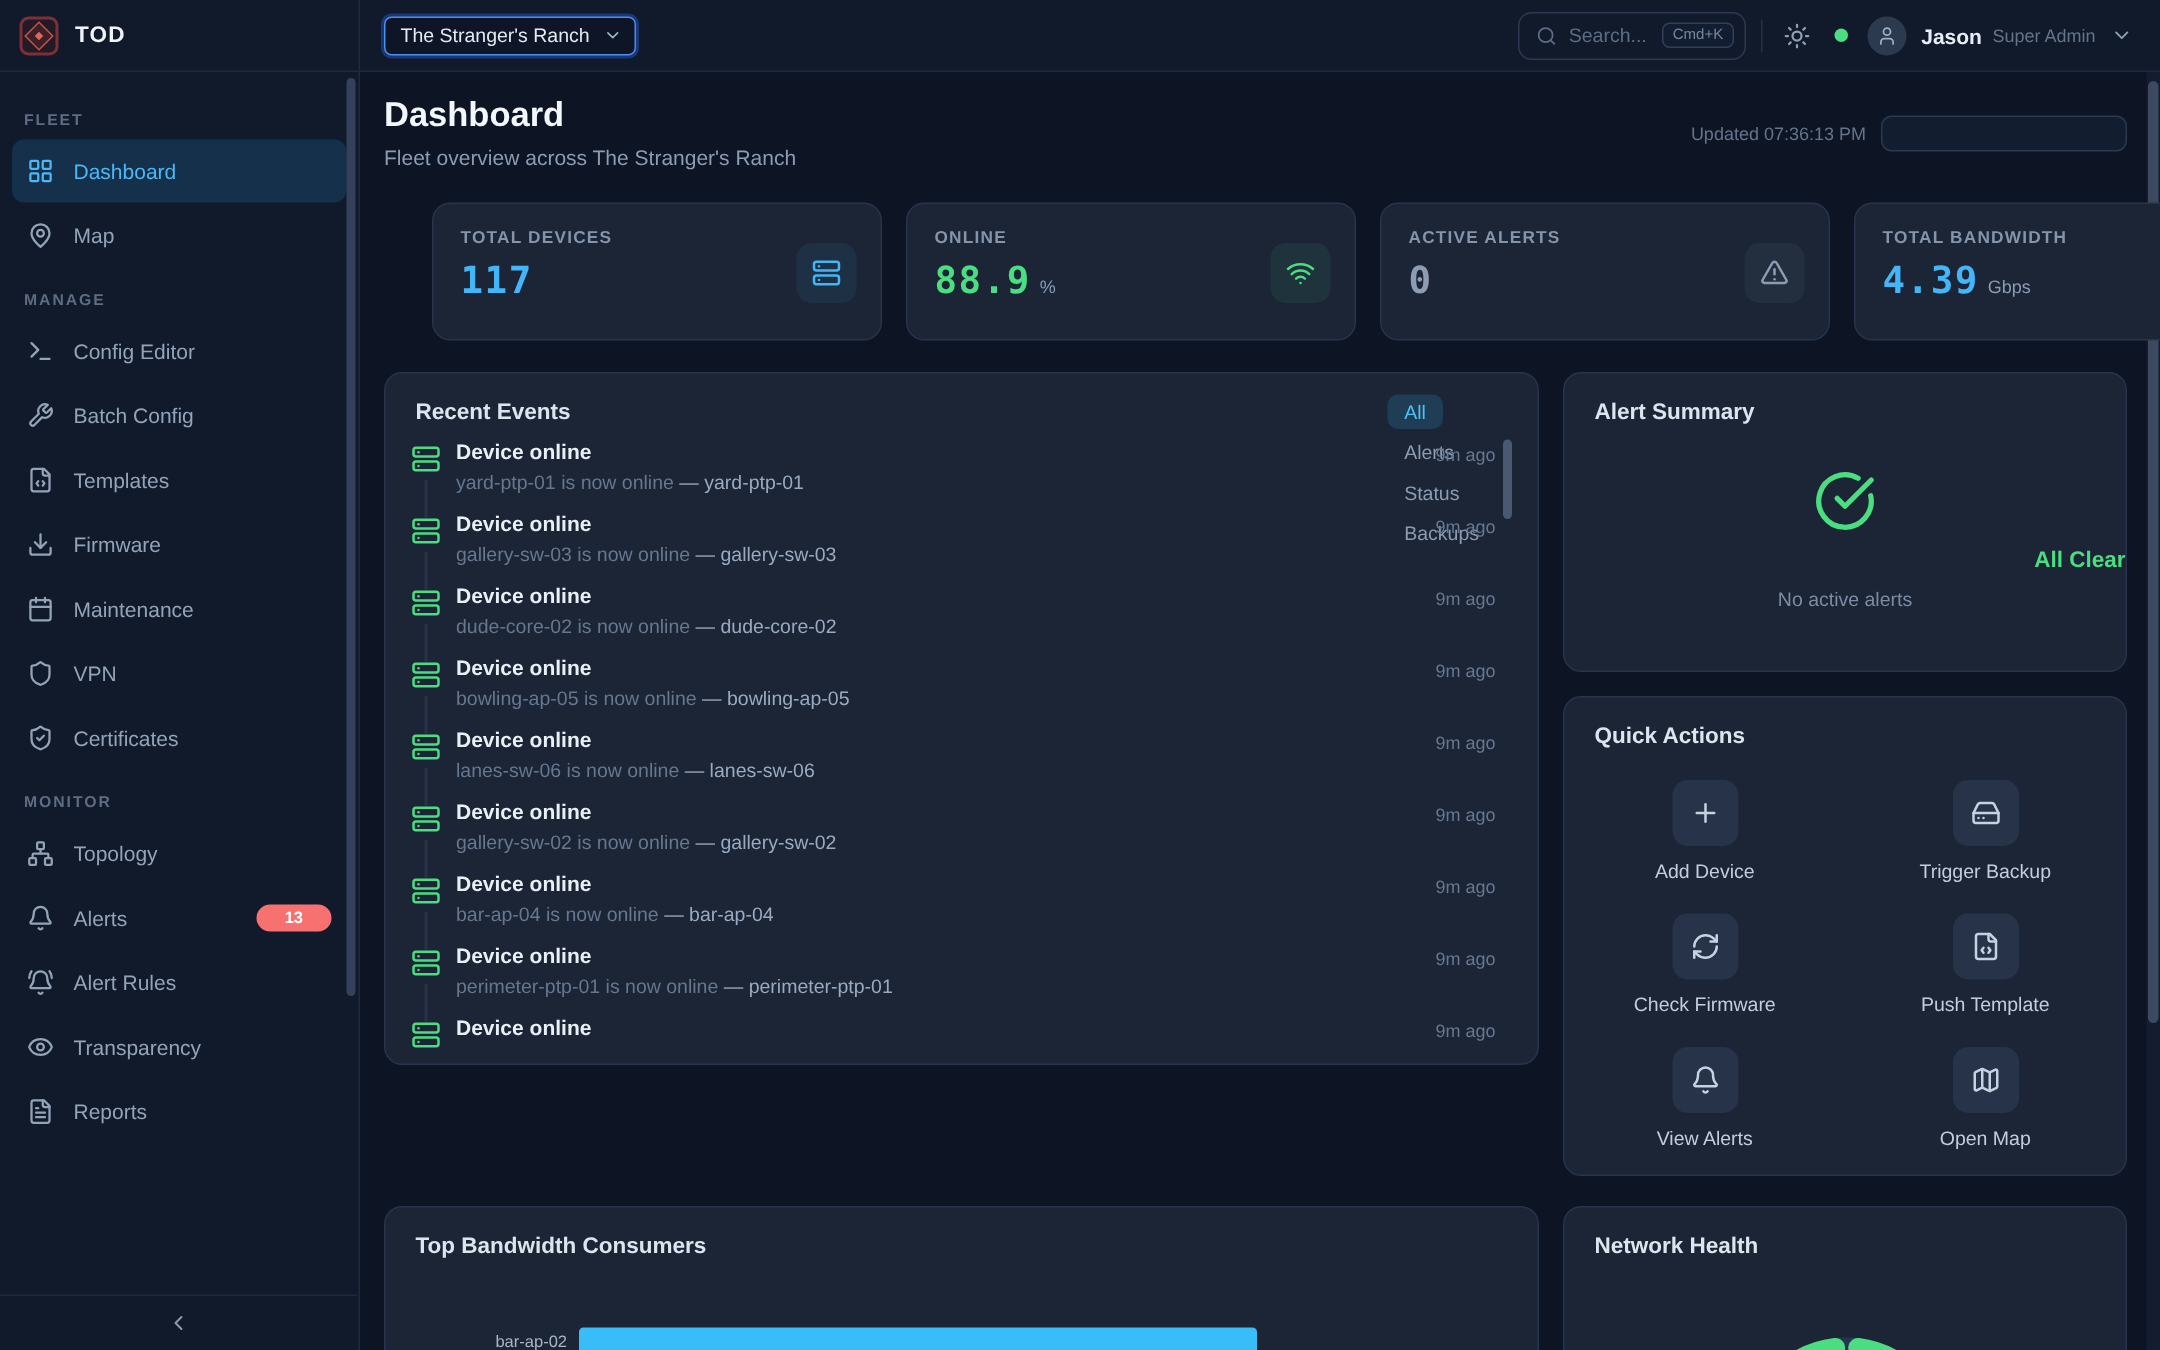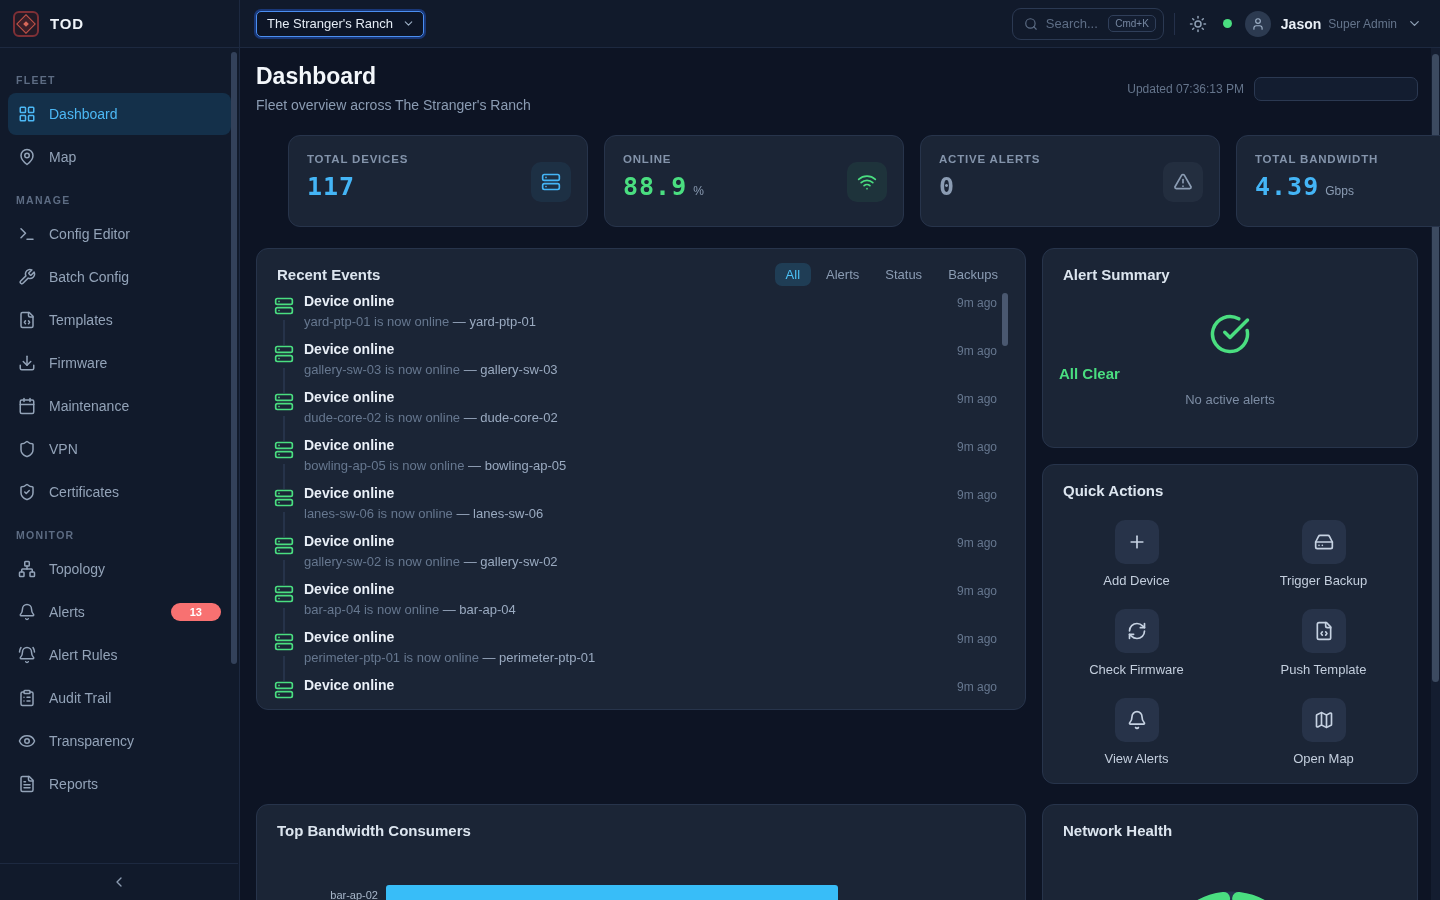--- a/index.html
+++ b/index.html
@@ -73,37 +73,37 @@
     display:flex; align-items:center; justify-content:center; }
   .chip-blue { background:rgba(68,181,246,.08); color:#44b5f6; }
   .chip-green { background:rgba(74,222,128,.08); color:#4ade80; }
   .chip-gray { background:rgba(139,156,179,.08); color:#8b9cb3; }
 
   .panel { position:absolute; background:#1b2536; border:1px solid #27344b; border-radius:12px; overflow:hidden; }
   .panel-title { position:absolute; left:20px; top:17px; font-size:15px; font-weight:700; color:#dce5ef; }
 
   
   #events { left:16px; top:200px; width:770px; height:462px; }
-  .tabs { position:absolute; right:16px; top:14px; display:flex; gap:4px; align-items:flex-start; }
+  .tabs { position:absolute; right:28px; top:14px; display:flex; gap:4px; align-items:flex-start;flex-direction:column; }
   .tab { font-size:13px; color:#8b9cb3; padding:4px 11px; border-radius:7px; cursor:pointer; }
   .tab.active { background:rgba(56,189,248,.16); color:#4cc2f7; }
   .evt-list { position:absolute; left:17px; right:28px; top:44px; }
   .evt { position:relative; height:48px; }
   .evt-icon { position:absolute; left:0; top:3px; width:20px; height:20px; color:#4ade80; }
   .evt-connector { position:absolute; left:9px; top:27px; height:25px; width:2px; background:#26334a; }
   .evt-title { position:absolute; left:30px; top:0; font-size:14px; font-weight:600; color:#e9eff7; }
   .evt-sub { position:absolute; left:30px; top:21px; font-size:13px; color:#66778f; white-space:nowrap; }
   .evt-sub .dev { color:#9aaac0; }
   .evt-time { position:absolute; right:0; top:3px; font-size:12px; color:#66778f; }
   .evt-scroll { position:absolute; right:17px; top:44px; width:6px; height:53px; background:#4a5870; border-radius:3px; }
 
   
   #alert-summary { left:802px; top:200px; width:376px; height:200px; }
   .as-icon { position:absolute; left:50%; top:64px; transform:translateX(-50%); color:#4ade80; }
-  .as-status { position:absolute; left:16px; right:0; top:116px; text-align:left; font-size:15px; font-weight:700; color:#4ade80; }
+  .as-status { position:absolute; left:0; right:0; top:116px; text-align:right; font-size:15px; font-weight:700; color:#4ade80; }
   .as-detail { position:absolute; left:0; right:0; top:143px; text-align:center; font-size:13px; color:#7c8ca3; }
 
   
   #quick { left:802px; top:416px; width:376px; height:320px; }
   .qa-grid { position:absolute; top:55px; left:0; right:0; display:grid; grid-template-columns:1fr 1fr; row-gap:17px; }
   .qa { display:flex; flex-direction:column; align-items:center; height:72px; cursor:pointer; }
   .qa-chip { width:44px; height:44px; border-radius:10px; background:#273349; display:flex;
     align-items:center; justify-content:center; color:#c6d2e2; }
   .qa-label { margin-top:9px; font-size:13px; color:#c3cedd; }
 
@@ -300,33 +300,20 @@
           <path d="M3.26 15.33A1 1 0 0 0 4 17h16a1 1 0 0 0 .74-1.67C19.41 13.96 18 12.5 18 8A6 6 0 0 0 6 8c0 4.5-1.41 5.96-2.74 7.33"></path>
           <path d="M22 8c0-2.3-.8-4.3-2-6"></path>
           <path d="M4 2C2.8 3.7 2 5.7 2 8"></path>
         </svg>
       </span>
     <span>Alert Rules</span>
   </div>
   <div class="side-item">
     <span>
         <svg viewBox="0 0 24 24" fill="none" stroke="currentColor" stroke-width="2" stroke-linecap="round" stroke-linejoin="round">
-          <rect x="8" y="2" width="8" height="4" rx="1"></rect>
-          <path d="M16 4h2a2 2 0 0 1 2 2v14a2 2 0 0 1-2 2H6a2 2 0 0 1-2-2V6a2 2 0 0 1 2-2h2"></path>
-          <path d="M12 11h4"></path>
-          <path d="M12 16h4"></path>
-          <path d="M8 11h.01"></path>
-          <path d="M8 16h.01"></path>
-        </svg>
-      </span>
-    <span>Audit Trail</span>
-  </div>
-  <div class="side-item">
-    <span>
-        <svg viewBox="0 0 24 24" fill="none" stroke="currentColor" stroke-width="2" stroke-linecap="round" stroke-linejoin="round">
           <path d="M2.06 12.35a1 1 0 0 1 0-.7 10.75 10.75 0 0 1 19.88 0 1 1 0 0 1 0 .7 10.75 10.75 0 0 1-19.88 0"></path>
           <circle cx="12" cy="12" r="3"></circle>
         </svg>
       </span>
     <span>Transparency</span>
   </div>
   <div class="side-item">
     <span>
         <svg viewBox="0 0 24 24" fill="none" stroke="currentColor" stroke-width="2" stroke-linecap="round" stroke-linejoin="round">
           <path d="M15 2H6a2 2 0 0 0-2 2v16a2 2 0 0 0 2 2h12a2 2 0 0 0 2-2V7Z"></path>

